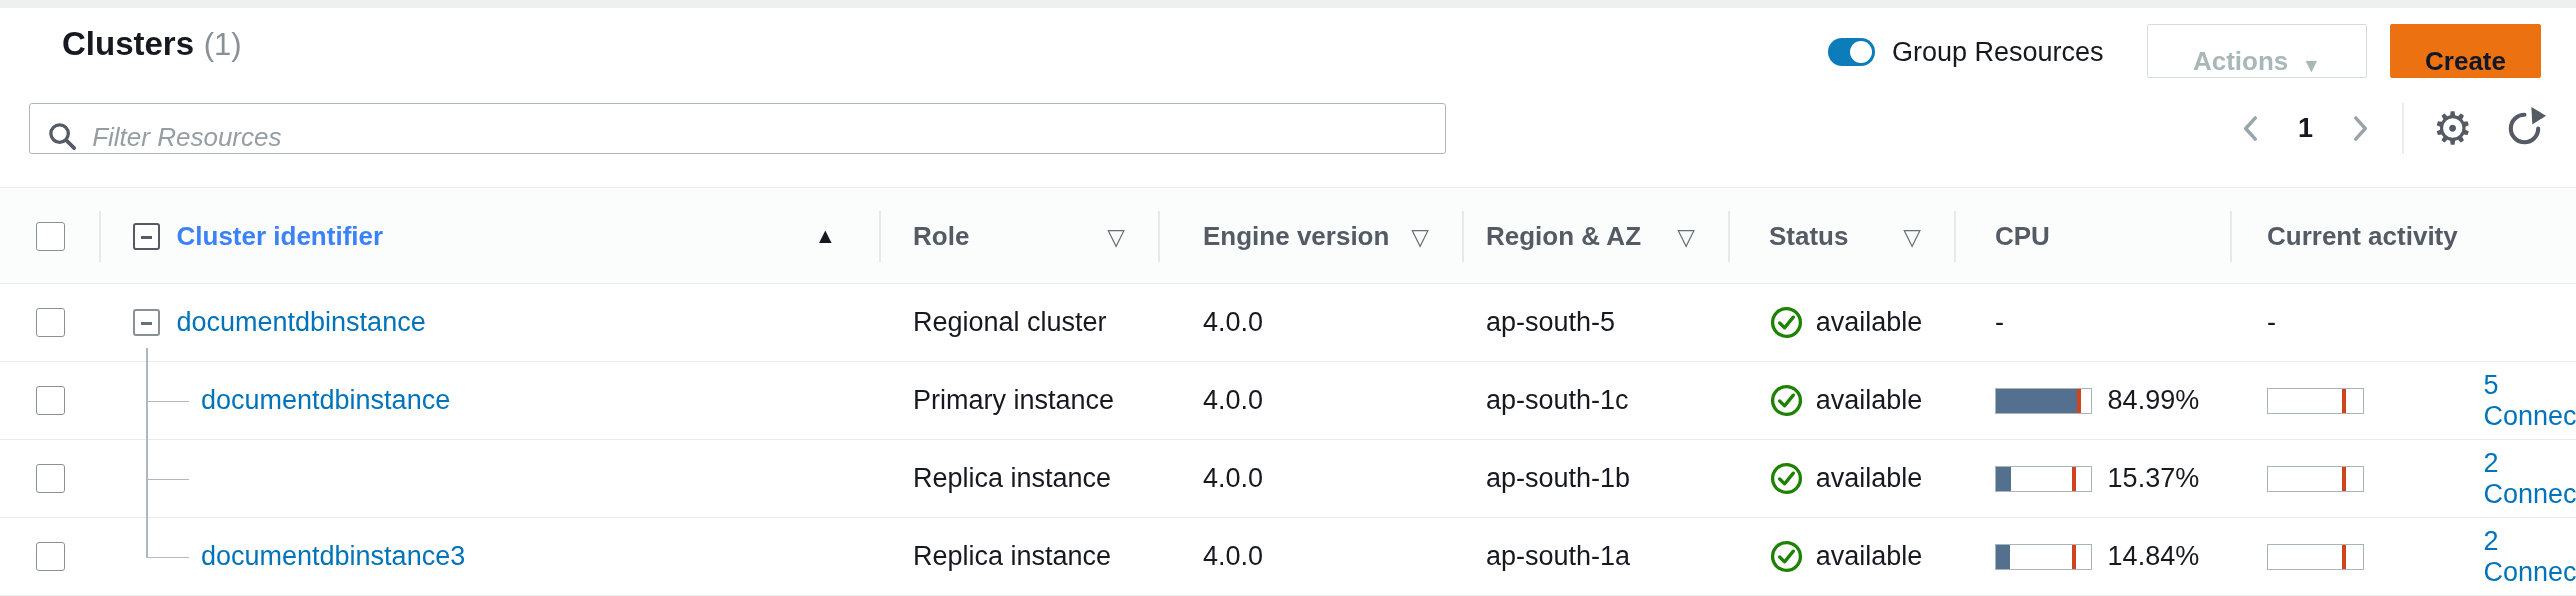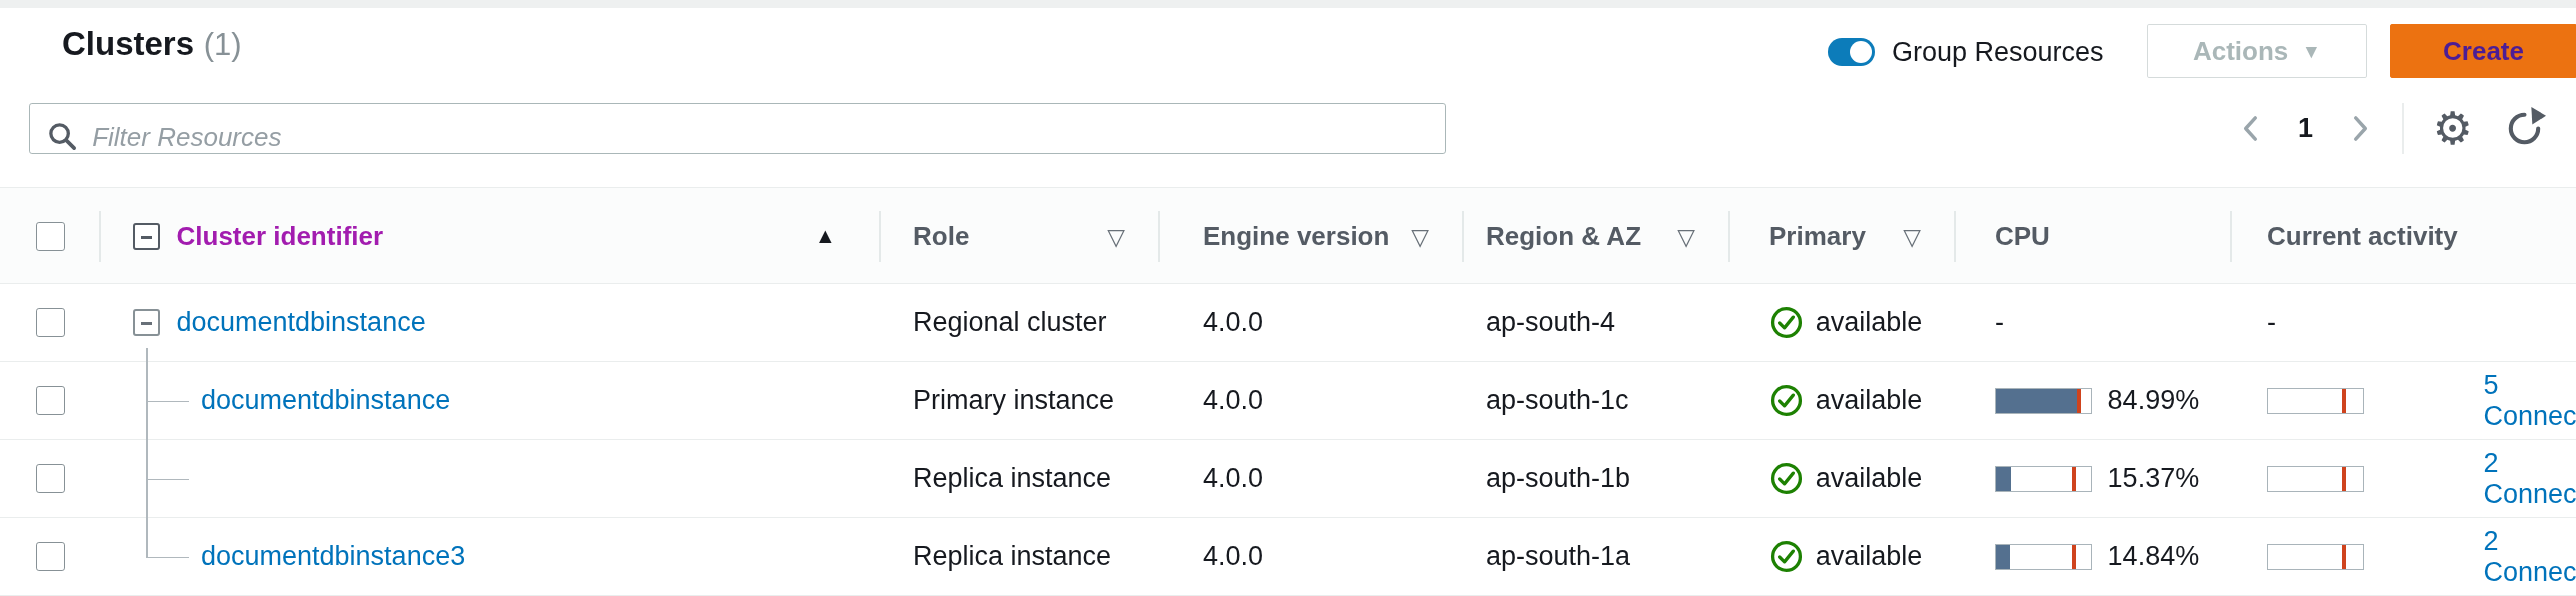--- a/index.html
+++ b/index.html
@@ -11,24 +11,24 @@
   
   .page-title { position:absolute; left:36px; top:25px; font-size:33px; font-weight:700; color:#16191f;margin-left:26px; }
   .page-count { font-size:31px; font-weight:400; color:#879196; margin-left:9.7px; }
 
   .toggle { position:absolute; left:1828px; top:38px; width:47px; height:28px; border-radius:14.6px;
             background:#0c7cba; cursor:pointer; }
   .toggle-knob { position:absolute; right:2.9px; top:2.9px; width:22.4px; height:22.4px; border-radius:50%; background:#fff; }
   .group-label { position:absolute; left:1892px; top:37px; font-size:27px; color:#16191f; }
 
   .btn { position:absolute; top:24px; height:54px; border-radius:1.9px; font-size:26px; font-weight:700;
-         display:flex; align-items:center; justify-content:center; cursor:pointer; }
+         display:flex; align-items:flex-end; justify-content:center; cursor:pointer; }
   .btn-actions { left:2147px; width:220px; background:#fff; border:1.9px solid #d5dbdb; color:#aab7b8; gap:13.6px; }
   .btn-actions .caret { font-size:19.4px; }
-  .btn-create { left:2390px; width:187px; background:#ec7211; border:1.9px solid #ec7211; color:#4c1d95; }
+  .btn-create { left:2390px; width:151px; background:#ec7211; border:1.9px solid #ec7211; color:#0f172a; }
 
   
   .filter-box { position:absolute; left:29px; top:103px; width:1417px; height:51px; background:#fff;
                 border:1.9px solid #aab7b8; border-radius:2.9px; display:flex; align-items:flex-end; padding:0 15.6px; }
   .filter-box input { border:none; outline:none; flex:1; font-size:26px; margin-left:13.6px;
                       font-family:inherit; color:#16191f; }
   .filter-box input::placeholder { color:#959ea4; font-style:italic; }
 
   .pager { position:absolute; right:29px; top:103px; height:51px; display:flex; align-items:center; gap:29px; }
   .page-num { font-size:27px; font-weight:700; color:#16191f; padding:0 5.8px; }
@@ -39,21 +39,21 @@
   
   .grid { display:grid; grid-template-columns:99px 780px 279px 304px 266px 226px 276px 1fr; align-items:center; }
   .thead { position:absolute; left:0; top:187px; width:2576px; height:97px; background:#fbfcfc;
            border-top:1.9px solid #eaeded; border-bottom:1.9px solid #eaeded; }
   .th { position:relative; height:97px; display:flex; align-items:center; font-size:26px; font-weight:700; color:#545b64; }
   .th + .th::before { content:""; position:absolute; left:0; top:23px; width:1.9px; height:51px; background:#e4e9e9; }
   .th-check::before { display:none; }
   .filter-glyph { position:absolute; right:33px; font-size:23px; color:#687078;
                   font-family:"DejaVu Sans",sans-serif; cursor:pointer; }
   .sort-glyph { position:absolute; right:43px; font-size:21.4px; color:#16191f; }
-  .th-id-label { margin-left:105px; color:#a21caf; }
+  .th-id-label { margin-left:105px; color:#3b82f6; }
 
   .checkbox { display:inline-block; width:29px; height:29px; border:1.9px solid #879196; border-radius:2.9px;
               background:#fff; margin-left:36px; cursor:pointer; }
 
   .minusbox { position:relative; display:inline-block; width:27px; height:27px; border-radius:2.9px; background:#fff; cursor:pointer; }
   .minusbox::after { content:""; position:absolute; left:5.8px; top:10.7px; width:11.7px; height:2.9px; }
   .minusbox.dark  { border:2.9px solid #545b64; } .minusbox.dark::after  { background:#545b64; }
   .minusbox.light { border:2.9px solid #879196; } .minusbox.light::after { background:#687078; }
 
   .tbody { position:absolute; left:0; top:284px; width:2576px; }
@@ -154,21 +154,21 @@
     </div>
     <div class="th td-engine">
       <span>Engine version</span>
       <span class="filter-glyph">▽</span>
     </div>
     <div class="th td-region">
       <span>Region &amp; AZ</span>
       <span class="filter-glyph">▽</span>
     </div>
     <div class="th td-status">
-      <span>Primary</span>
+      <span>Status</span>
       <span class="filter-glyph">▽</span>
     </div>
     <div class="th td-cpu">
       <span>CPU</span>
     </div>
     <div class="th td-act">
       <span>Current activity</span>
     </div>
   </div>
 
@@ -178,21 +178,21 @@
       <div class="td" style="padding:0">
           <span class="checkbox"></span>
         </div>
       <div class="td td-id">
         <span class="tree-v"></span>
         <span class="minusbox light"></span>
         <a class="link">documentdbinstance</a>
       </div>
       <div class="td td-role">Regional cluster</div>
       <div class="td td-engine">4.0.0</div>
-      <div class="td td-region">ap-south-4</div>
+      <div class="td td-region">ap-south-5</div>
       <div class="td td-status">
         <svg width="35" height="35" viewBox="0 0 36 36">
           <circle cx="18" cy="18" r="14.3" fill="none" stroke="#1d8102" stroke-width="3.4"></circle>
           <polyline points="11,18.5 16,23.5 25,12.5" fill="none" stroke="#1d8102" stroke-width="3.4" stroke-linecap="round" stroke-linejoin="round"></polyline>
         </svg>
         <span>available</span>
       </div>
       <div class="td td-cpu">
           <span class="dash">-</span>
         </div>

